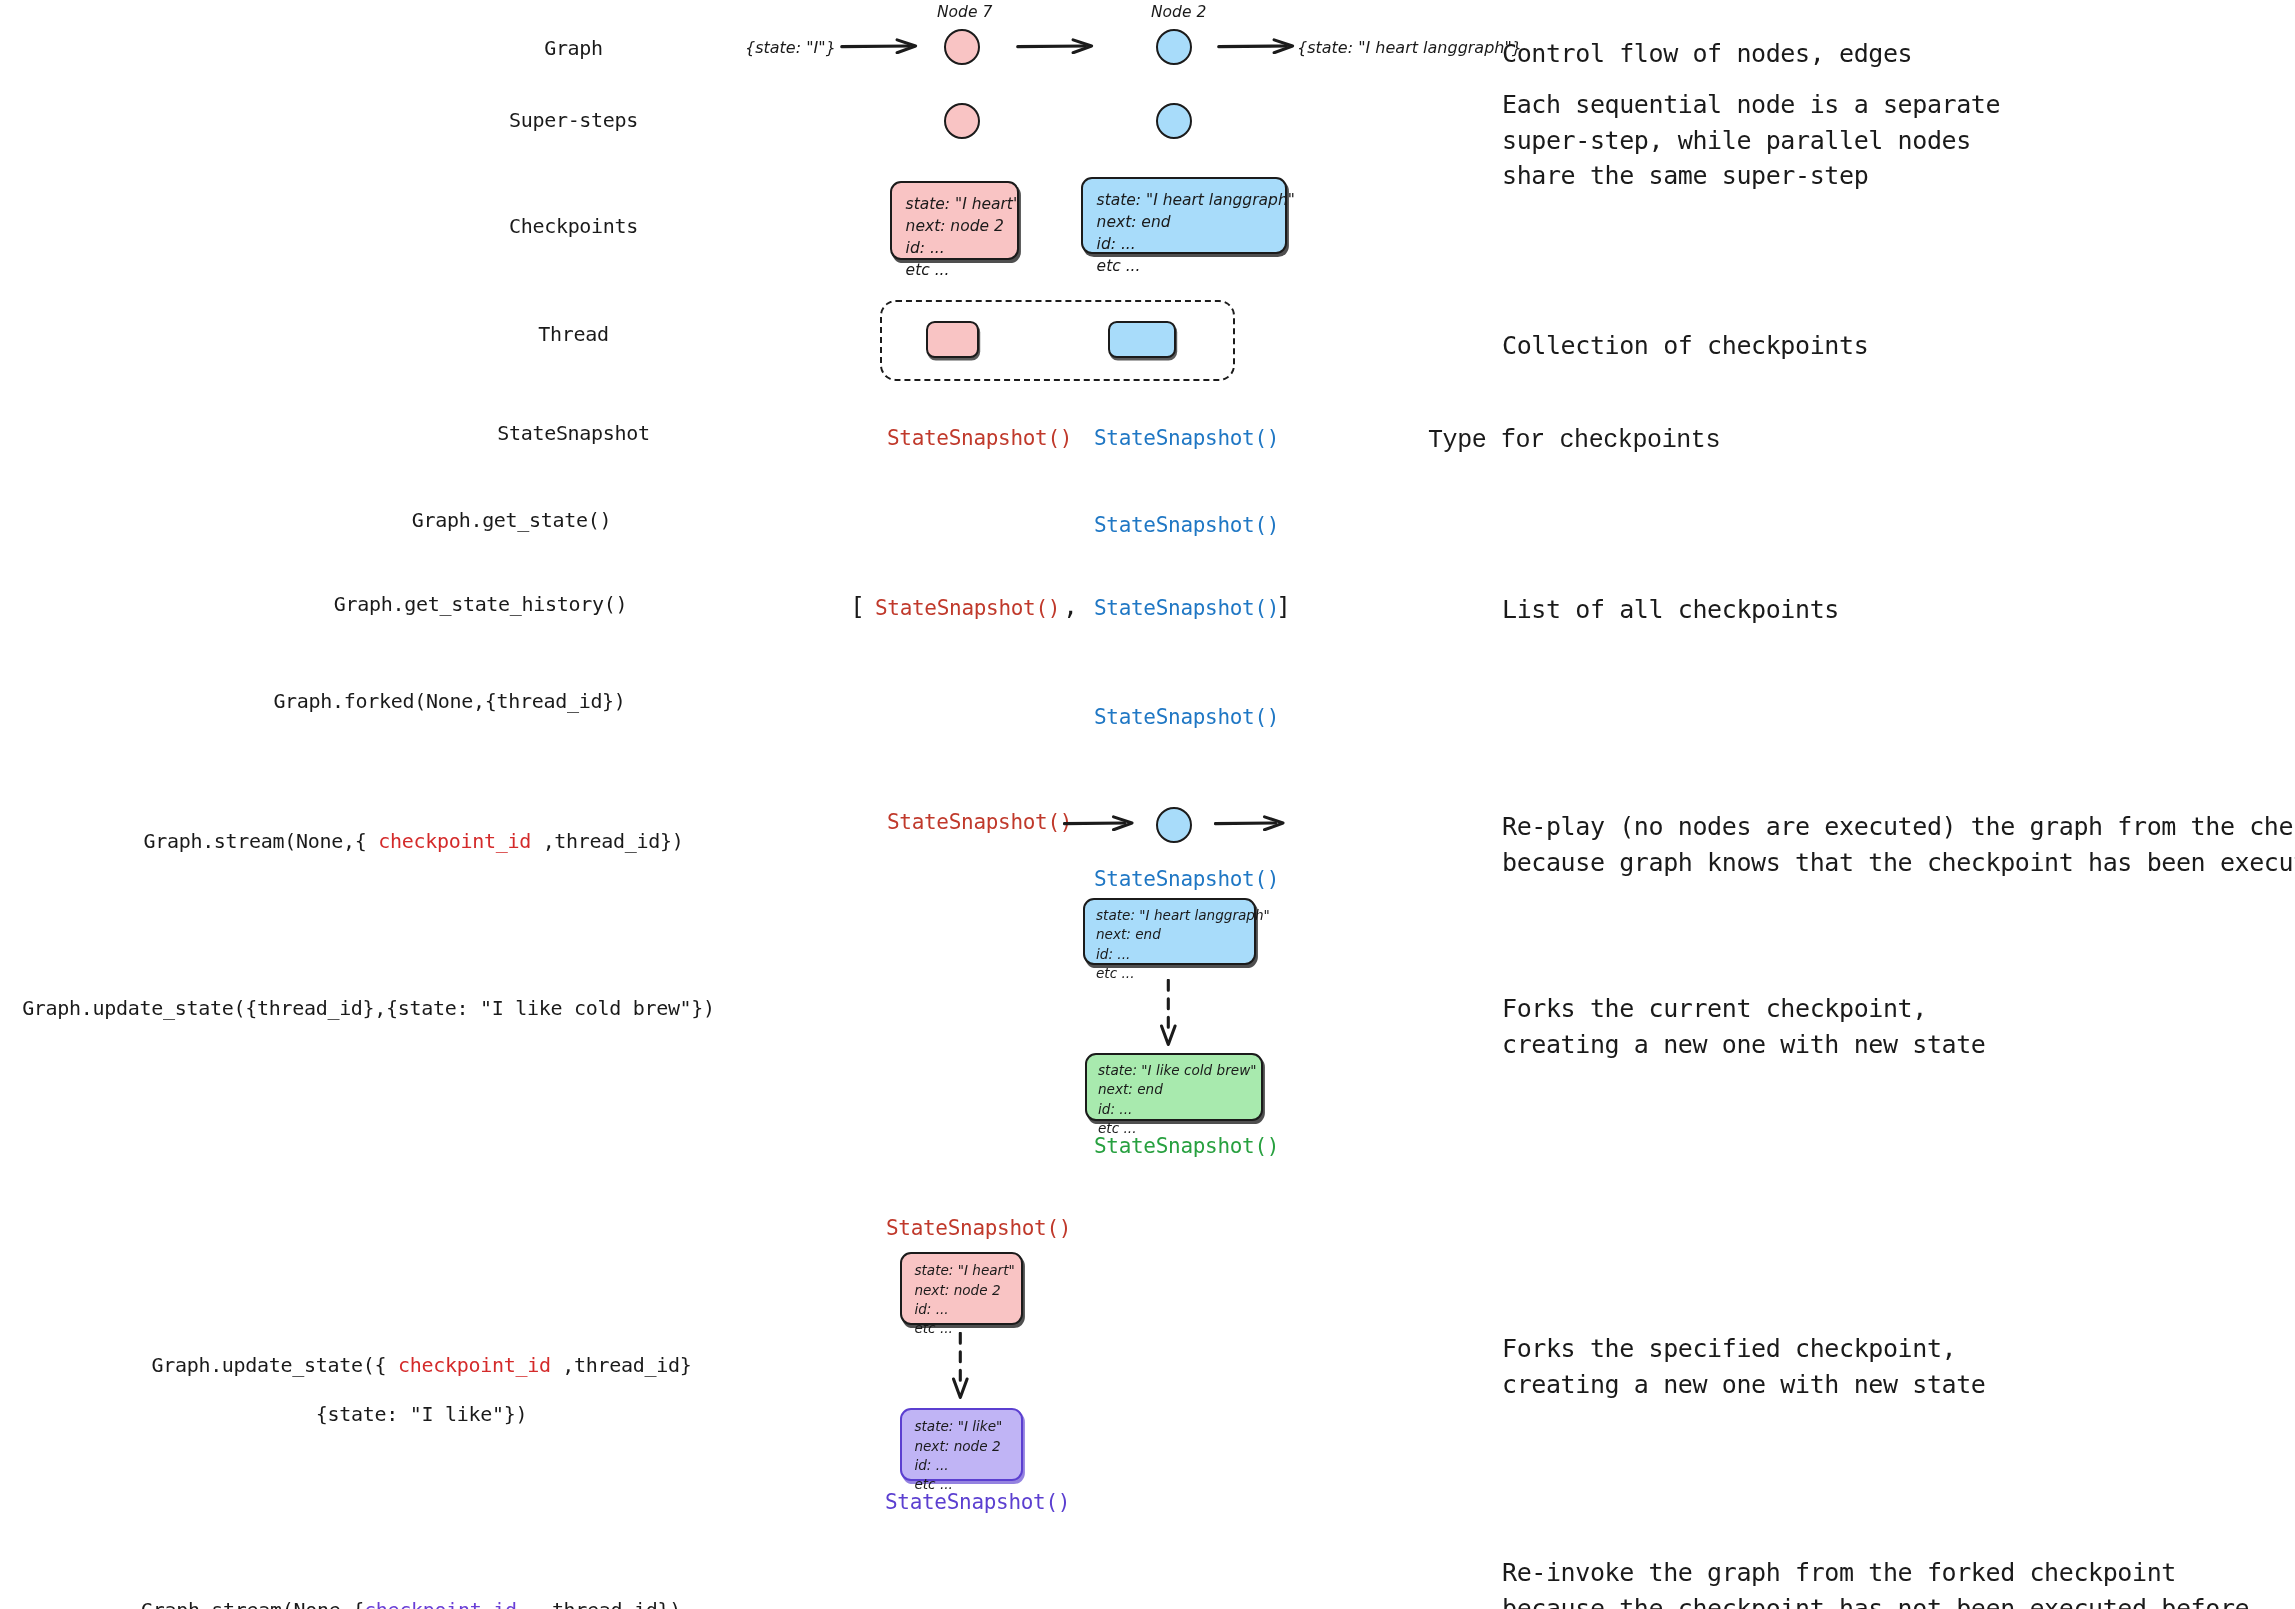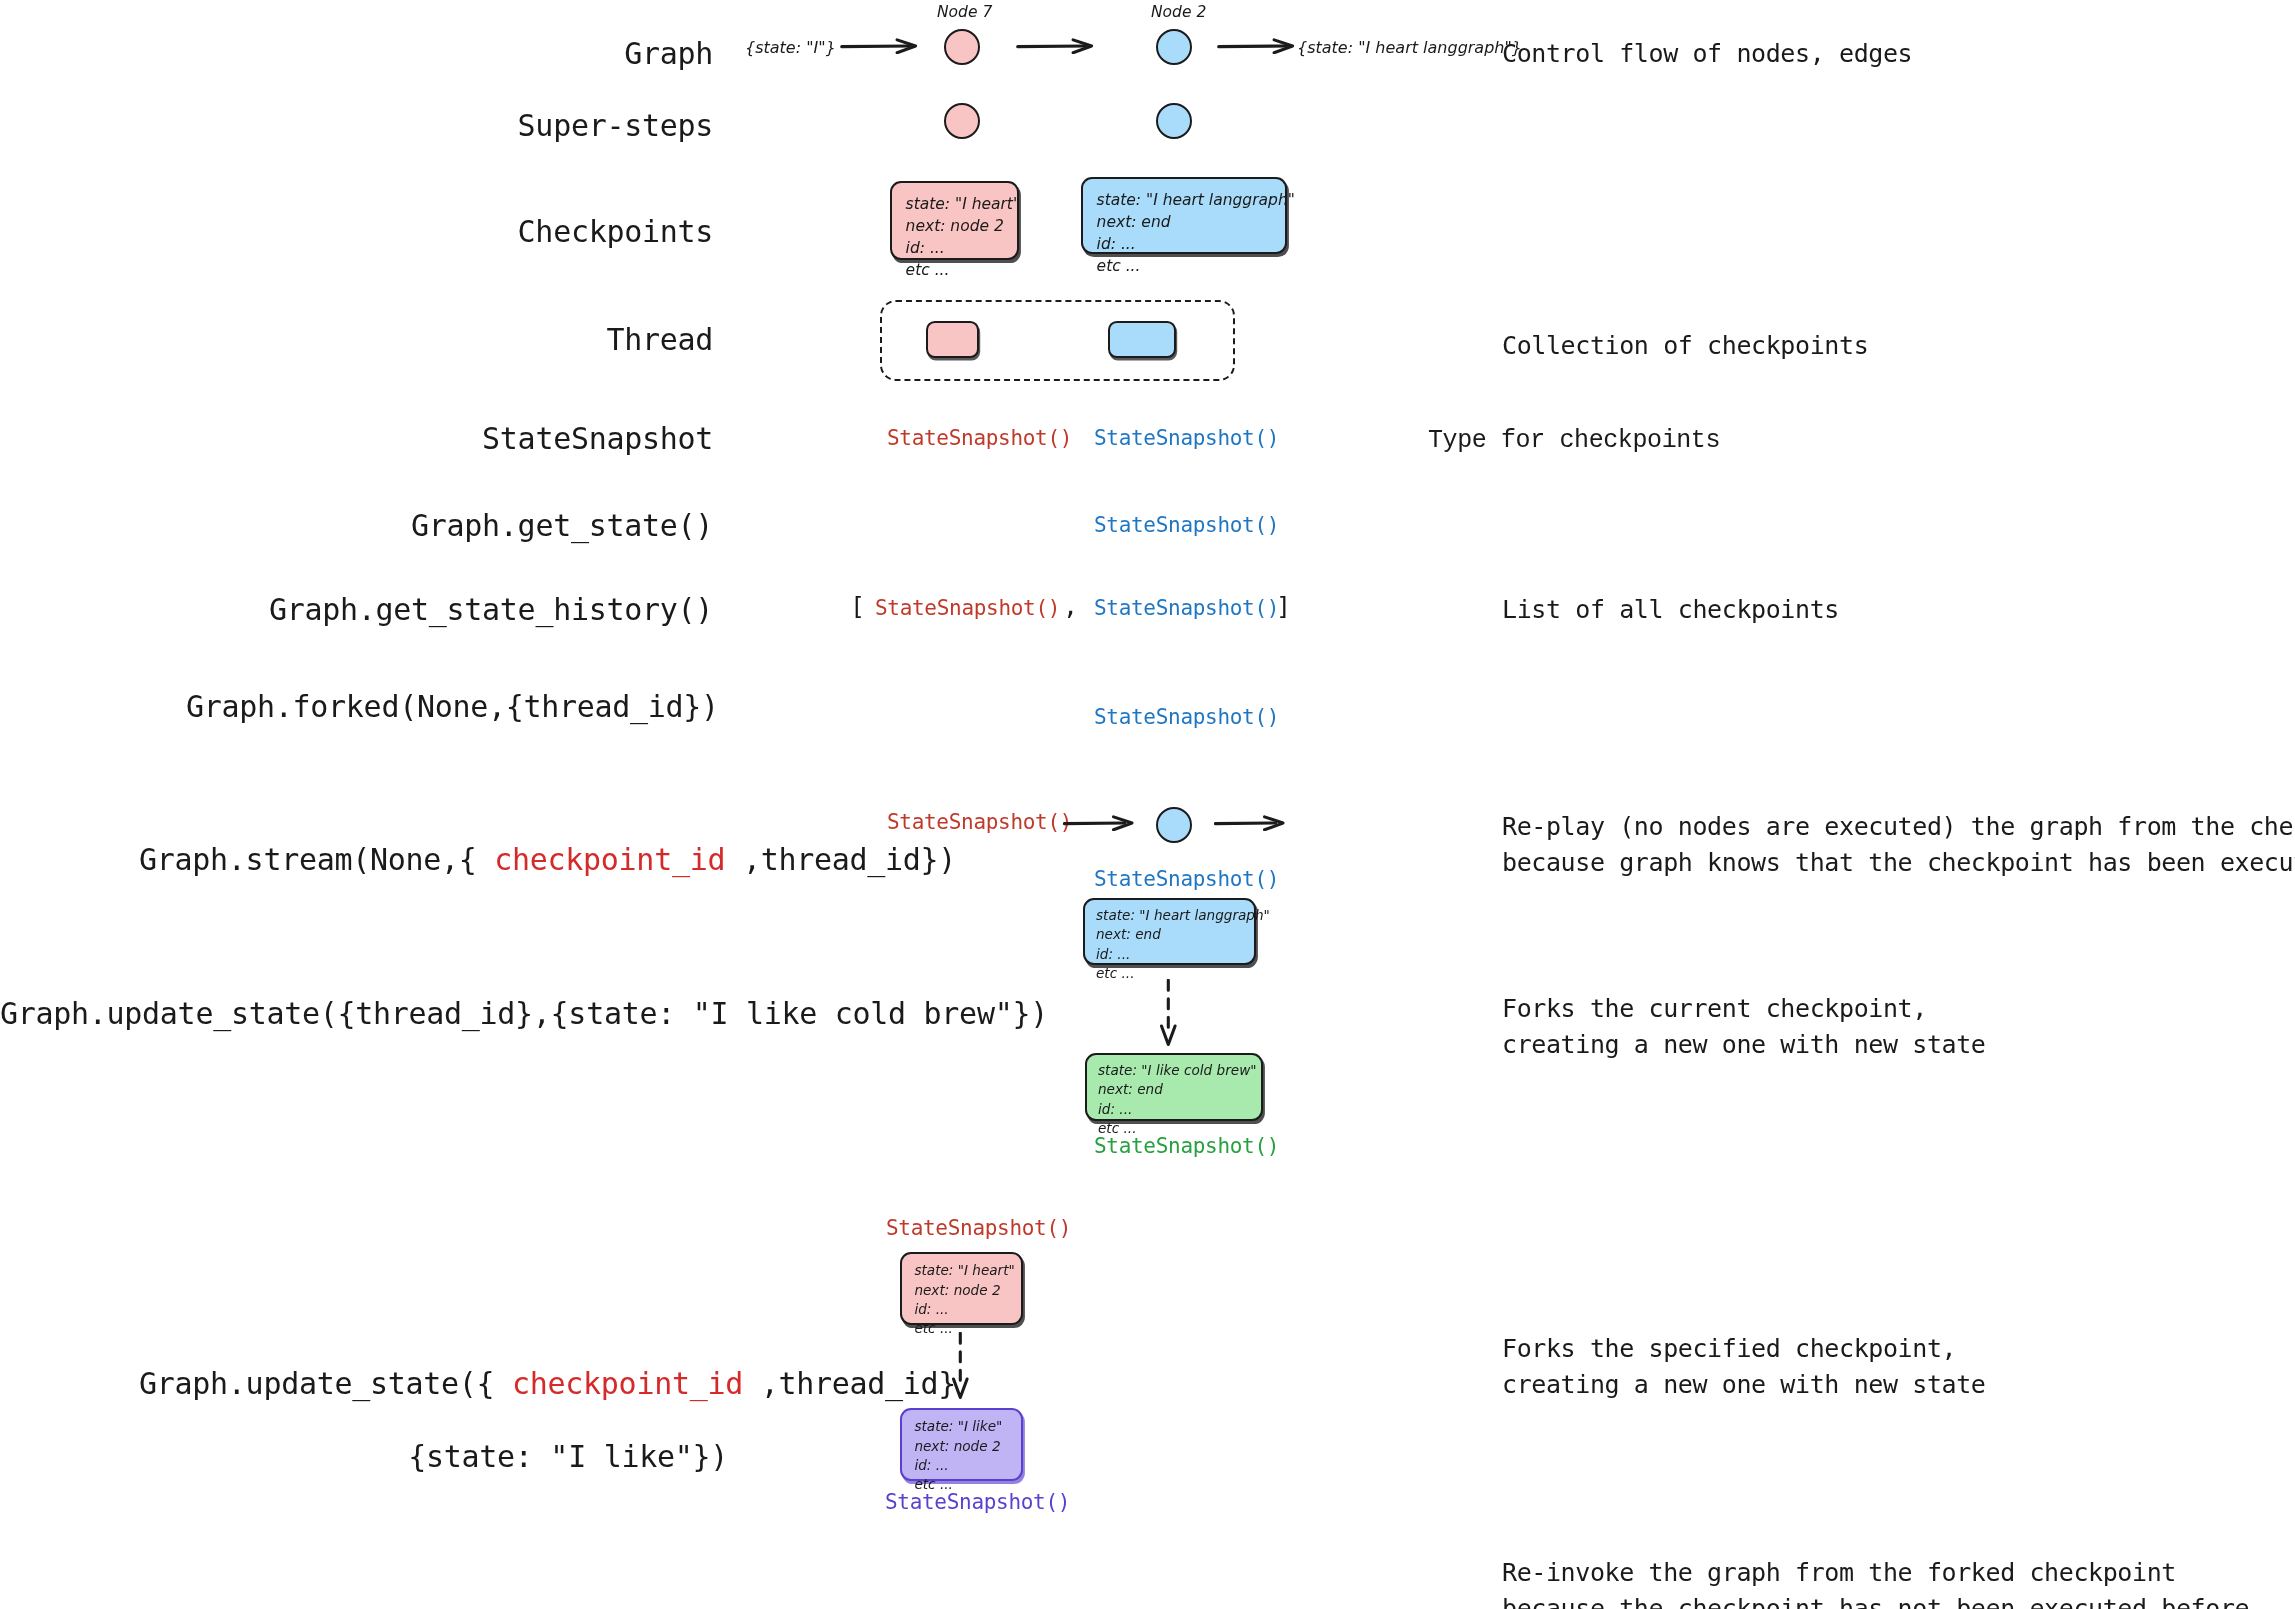--- a/index.html
+++ b/index.html
@@ -14,23 +14,23 @@
     position: relative;
     width: 2295px;
     height: 1610px;
     background: #ffffff;
     overflow: hidden;
   }
 
   
   .row-label {
     position: absolute;
-    text-align: right;
-    font-family: "DejaVu Sans Mono", monospace;
-    font-size: 30px;
+    text-align: center;
+    font-family: "DejaVu Sans Mono", monospace;
+    font-size: 20px;
     color: #1a1a1a;
     line-height: 1.22;
     white-space: pre;
     letter-spacing: -0.3px;
   }
   .row-label .kw-red   { color: #d42a2a; }
   .row-label .kw-purple{ color: #6a3fd6; }
 
   
   .row-desc {
@@ -173,20 +173,23 @@
 
   <div class="hand" style="left:1297px; top:38px;">{state: "I heart langgraph"}</div>
 
   <div class="row-desc" style="left:1502px; top:36px;">Control flow of nodes, edges</div>
 
   <div class="row-label" style="left:434px; top:108px; width:279px;">Super-steps</div>
 
   <div class="node pink" style="left:944px; top:103px; width:36px; height:36px;"></div>
   <div class="node blue" style="left:1156px; top:103px; width:36px; height:36px;"></div>
 
+  <div class="row-desc" style="left:1502px; top:87px;">Each sequential node is a separate
+super-step, while parallel nodes
+share the same super-step</div>
 
   <div class="row-label" style="left:434px; top:214px; width:279px;">Checkpoints</div>
 
   <div class="card pink" style="left:890px; top:181px; width:129px; height:79px;">
     <div class="card-line">state: "I heart"</div>
     <div class="card-line">next: node 2</div>
     <div class="card-line">id: ...</div>
     <div class="card-line">etc ...</div>
   </div>
 

